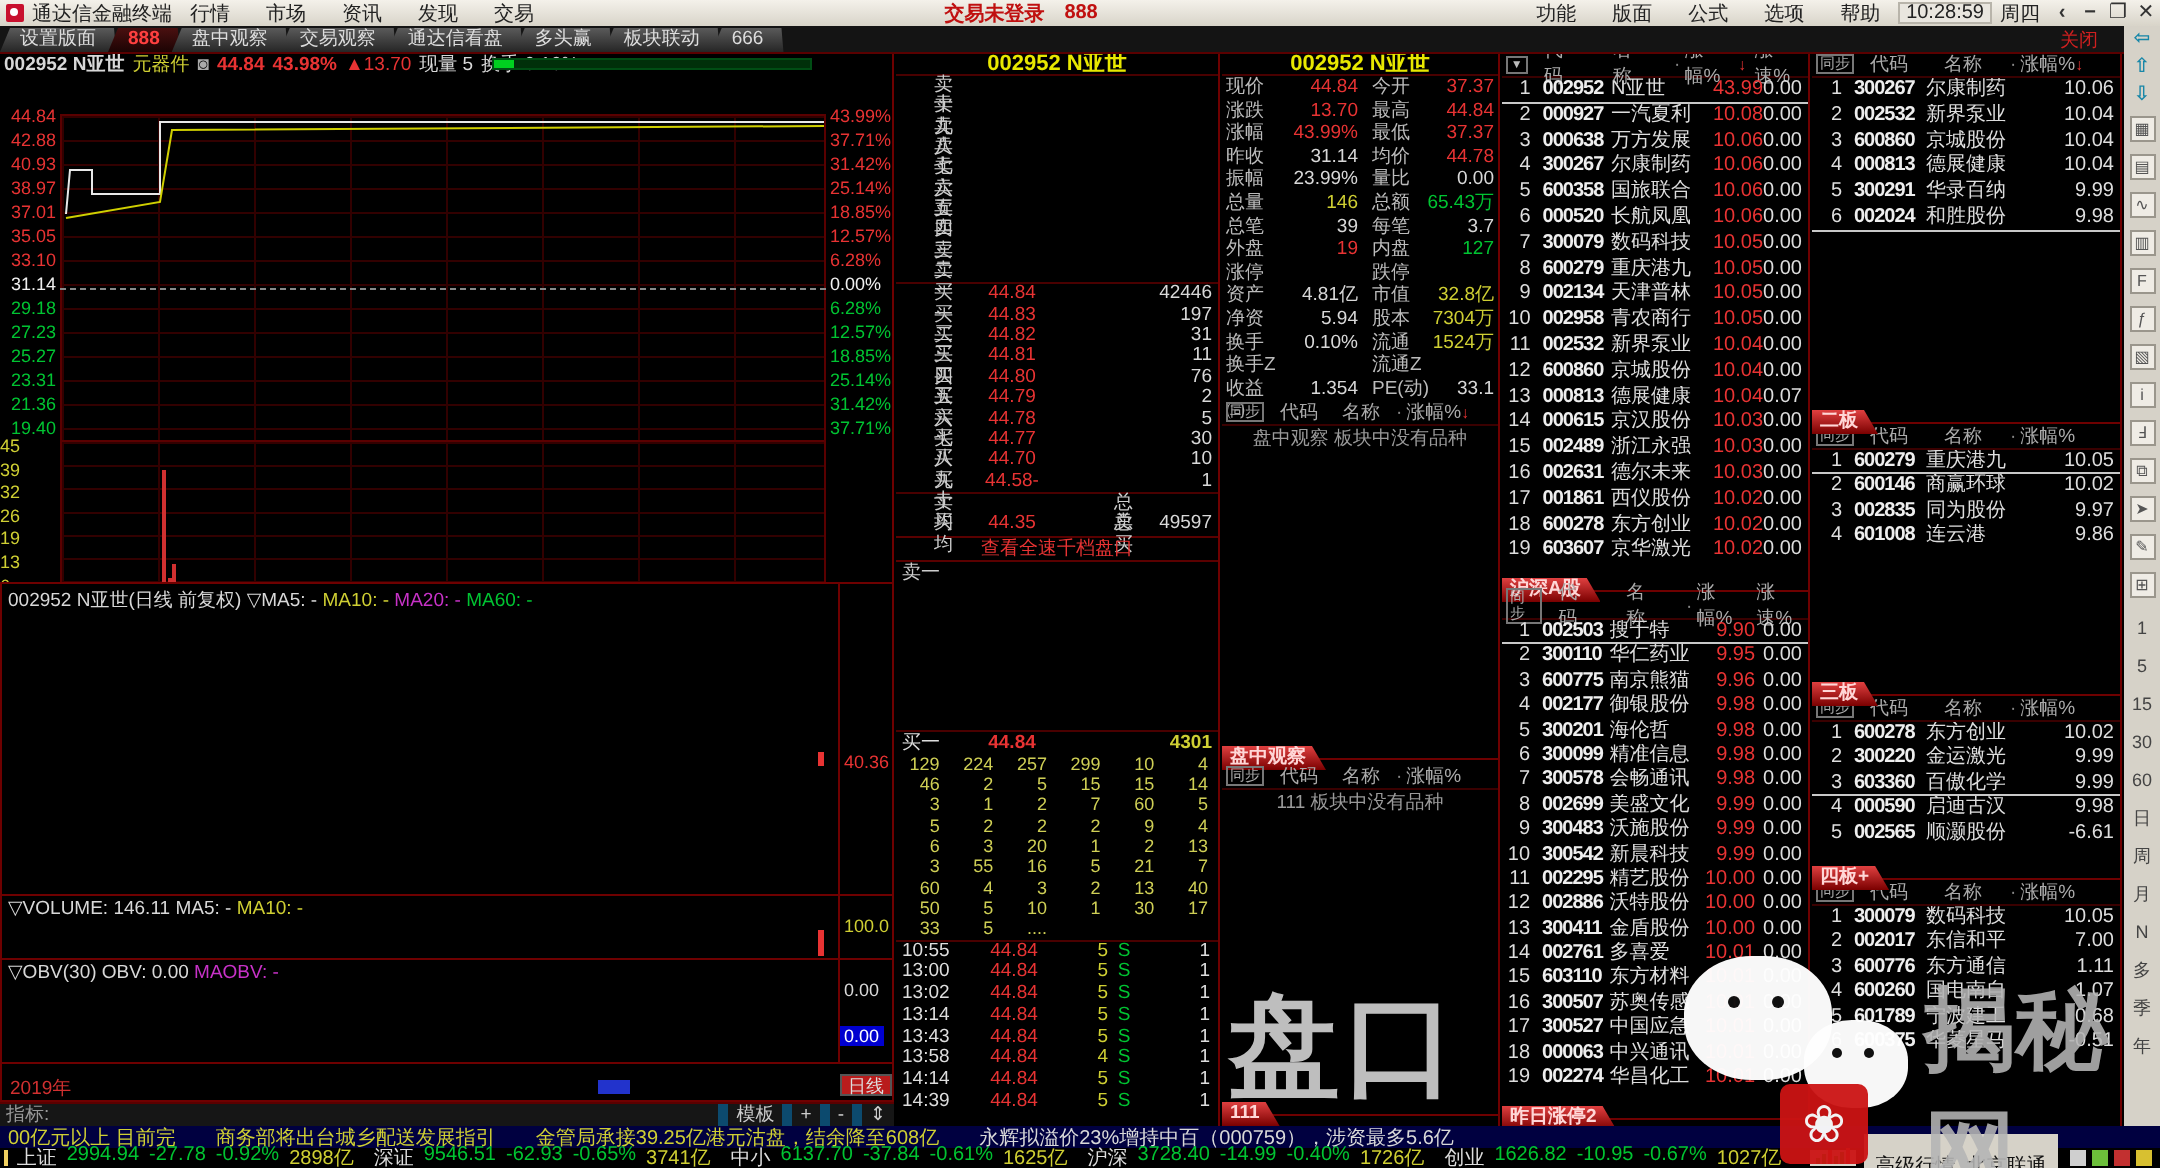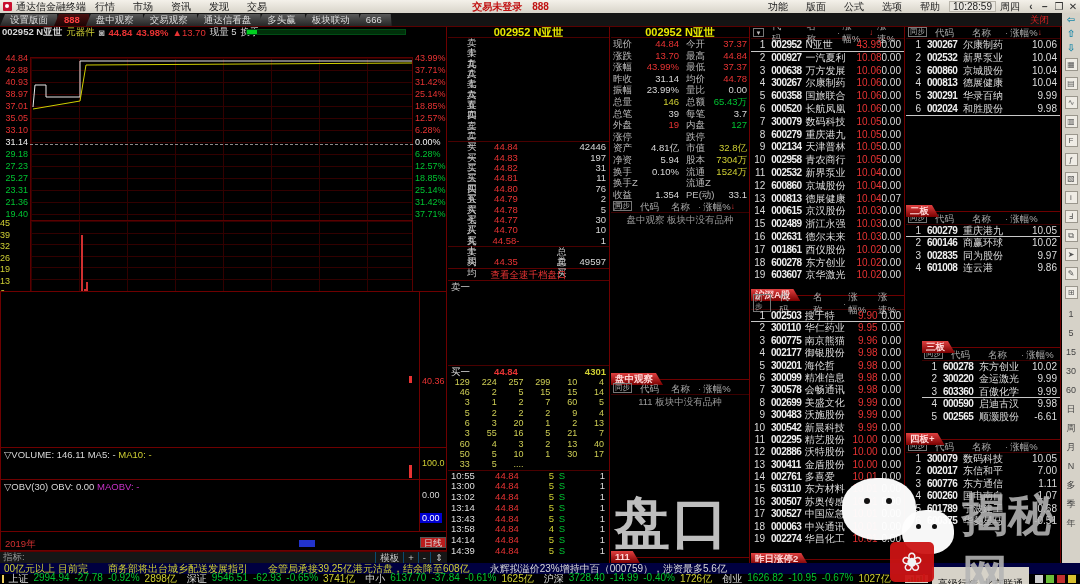--- a/index.html
+++ b/index.html
@@ -54,21 +54,21 @@
   #k-volbar{position:absolute;left:408px;top:173px;width:3px;height:13px;background:#e83333}
   #k-thumb{position:absolute;left:298px;top:248px;width:16px;height:7px;background:#2233cc}
   #k-year{position:absolute;left:4px;top:246px;font-size:9.5px;color:#d03030}
   #k-period{position:absolute;left:419px;top:245px;width:26px;height:11px;border:1px solid #555;color:#ddd;font-size:9px;text-align:center;line-height:10px;background:#b91c1c}
   
   #indbar{position:absolute;left:0;top:551px;width:447px;height:12px;background:#161616;border-top:1px solid #5a0000;display:flex;align-items:center;font-size:9.5px;color:#ccc;z-index:3}
   #indbar .ilab{color:#999;padding:12px 3px}
   #indbar .ibtn{padding:0 4px;border-right:1px solid #3a3a3a;height:12px;line-height:12px}
   #indbar .on{color:#00c432}
   #indbar .rgrp{margin-left:auto;display:flex}
-  #indbar .rgrp .ibtn{border-left:1px solid #0c4a6e;border-right:none}
+  #indbar .rgrp .ibtn{border-left:5px solid #0c4a6e;border-right:none}
   
   #ob{position:absolute;left:448px;top:26px;width:162px;height:537px;background:#000;border-right:1px solid #6e0000}
   .ptitle{height:12px;line-height:12px;text-align:center;color:#e8e800;font-weight:bold;font-size:11px;border-bottom:1px solid #4a0000}
   .obrow{display:flex;height:10.35px;line-height:10.35px;font-size:9.5px}
   .obrow .l{width:26px;color:#ccc;padding-left:19px}
   .obrow .p{width:64px;text-align:center}
   .obrow .v{flex:1;text-align:right;padding-right:3px;color:#d8d8d8}
   #ob .sep{border-top:1px solid #4a0000}
   #ob-link{height:13px;line-height:12px;text-align:center;color:#e83333;font-size:9.5px;border-top:1px solid #5a0000;border-bottom:1px solid #5a0000}
   #q-sell{height:12px;line-height:12px;color:#ccc;font-size:9.5px;padding-left:3px}
@@ -283,20 +283,27 @@
 
   <span>09:30</span>
       <span>10:30</span>
       <span>13:00</span>
       <span>14:00</span>
       <span>15:00</span>
     </div>
 </div>
 
 <div id="kline">
+  <div class="ktext" style="top:2px">
+    <span class="wh">002952 N亚世(日线 前复权)</span>
+    <span class="wh">▽MA5: -</span>
+    <span class="yl">MA10: -</span>
+    <span style="color:#c832c8">MA20: -</span>
+    <span class="dn">MA60: -</span>
+  </div>
   <div id="k-div1"></div>
   <div id="k-div2"></div>
   <div id="k-div3"></div>
   <div id="k-vsep"></div>
   <div class="ktext" style="top:157px">
     <span class="wh">▽VOLUME: 146.11</span>
     <span class="wh">MA5: -</span>
     <span class="yl">MA10: -</span>
   </div>
   <div class="ktext" style="top:189px">
@@ -1084,21 +1091,21 @@
           <span class="spd up">9.97</span>
       </div>
         <div class="lrow2">
         <span class="seq">4</span>
           <span class="code">601008</span>
         <span class="name">连云港</span>
           <span class="spd up">9.86</span>
       </div>
       </div>
   </div>
-  <div class="abs" style="left:16px;right:0;top:310px">
+  <div class="abs" style="left:0;right:0;top:310px">
     <div class="rtabwrap"><span class="rtab">三板</span></div>
     <div class="lhead">
       <span class="syncbox">同步</span>
       <span class="h">代码</span>
         <span class="h" style="padding:0 12px">名称</span>
       <span class="dot">·</span>
         <span>涨幅%</span>
     </div>
     <div>
 

